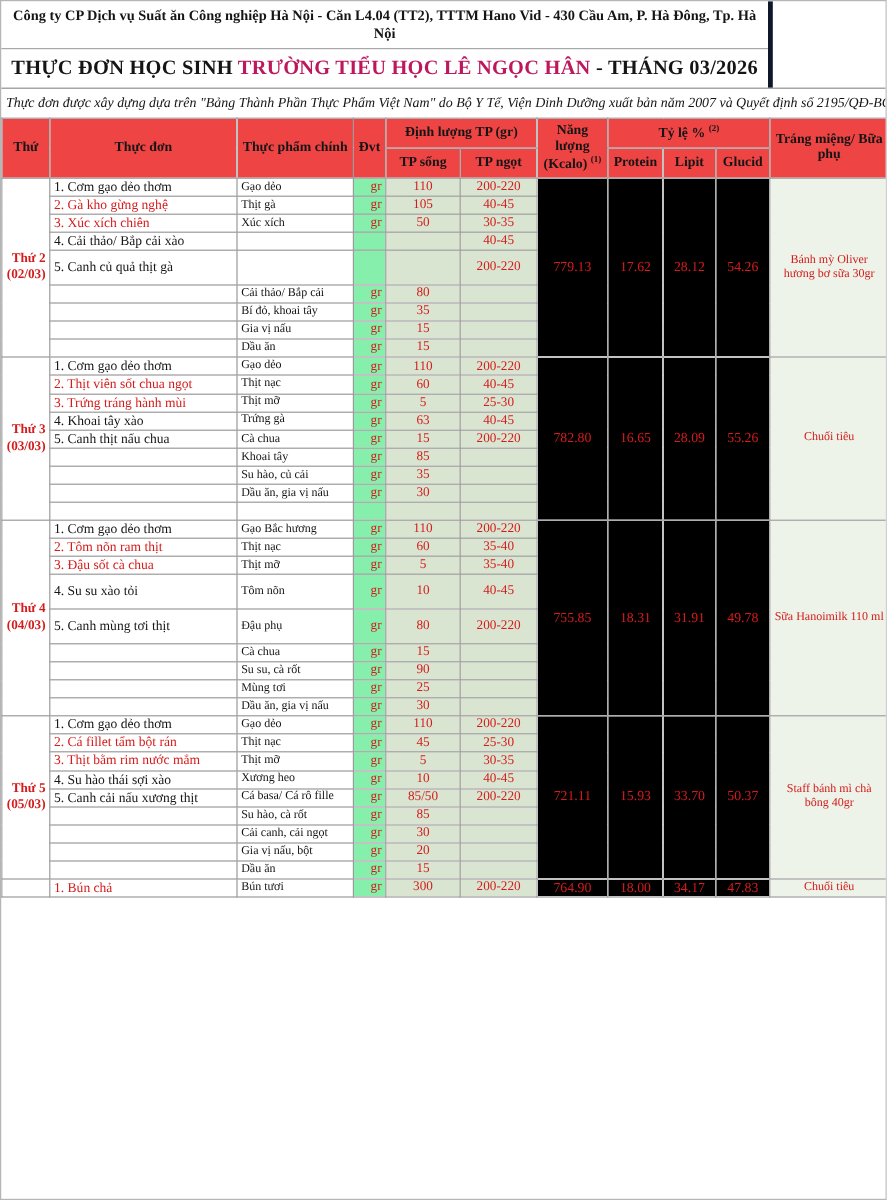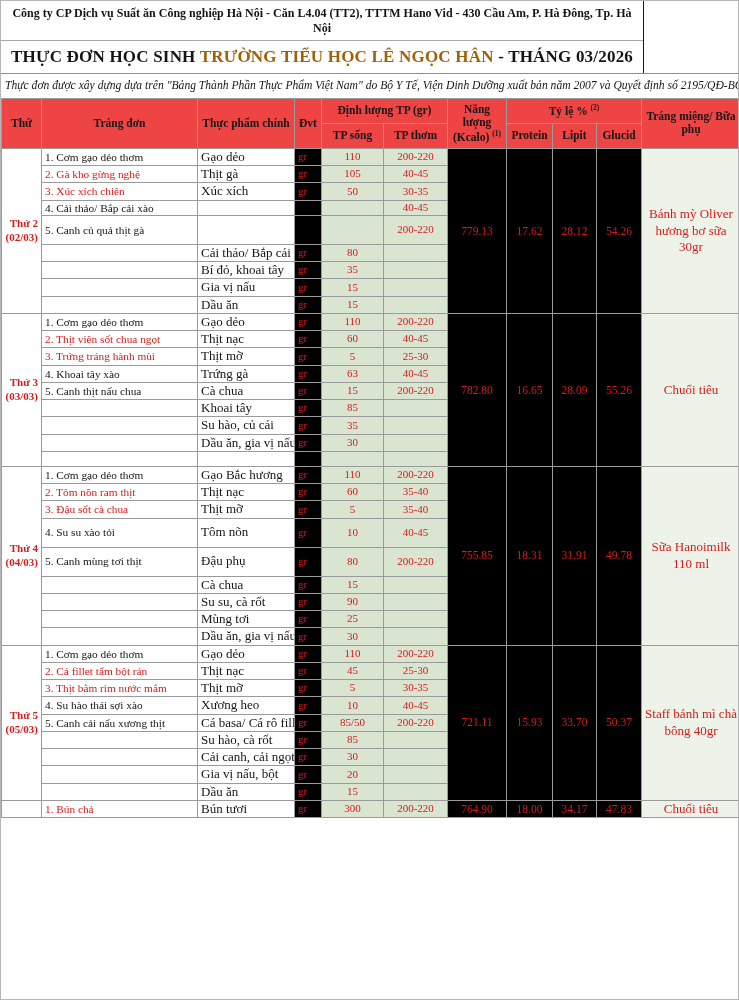--- a/index.html
+++ b/index.html
@@ -1,24 +1,24 @@
 <!DOCTYPE html>
 <html><head>
 <meta charset="utf-8">
 <style>
   html,body{margin:0;padding:0;background:#fff;}
   body{width:739px;font-family:"Liberation Serif", serif;color:#151515;}
   .page{width:739px;height:1000px;box-sizing:border-box;border:1px solid #b5b5b5;overflow:hidden;background:#fff;}
 
   
   .header{display:grid;grid-template-columns:1fr 94px;border-bottom:1px solid #8f8f8f;}
-  .header-left{display:flex;flex-direction:column;border-right:1px solid #0f172a;}
+  .header-left{display:flex;flex-direction:column;border-right:4px solid #0f172a;}
   .company{border-bottom:1px solid #a8a8a8;text-align:center;font-weight:bold;font-size:12px;padding:5px 4px 4px;line-height:1.25;}
   .title-row{text-align:center;font-weight:bold;font-size:17px;padding:6px 2px 6px;letter-spacing:.2px;}
-  .title-school{color:#a16207;}
+  .title-school{color:#be185d;}
   .logo{grid-row:1 / span 2;display:flex;flex-direction:column;align-items:center;justify-content:center;padding:2px 0;}
   .logo-word{font-family:"Liberation Sans", sans-serif;font-weight:bold;font-size:21px;color:#ef9c1f;line-height:1;display:flex;align-items:flex-end;}
   .logo-o{position:relative;width:16px;height:16px;margin:0 1px;display:inline-block;}
   .logo-face{position:absolute;left:0;bottom:0;width:15px;height:15px;background:#7cb83e;border-radius:50%;}
   .logo-face::before{content:"";position:absolute;top:4px;left:3px;width:2.4px;height:2.4px;background:#fff;border-radius:50%;box-shadow:6px 0 0 #fff;}
   .logo-face::after{content:"";position:absolute;top:7px;left:3.5px;width:7px;height:4.5px;border-bottom:1.6px solid #fff;border-radius:50%;}
   .logo-hat{position:absolute;left:1px;top:-9px;transform:rotate(8deg);}
   .logo-tagline{font-family:"Liberation Sans", sans-serif;font-style:italic;color:#8bbf3f;font-size:11.5px;margin-top:1px;letter-spacing:.4px;}
 
   
@@ -27,25 +27,25 @@
   
   table.menu{border-collapse:collapse;table-layout:fixed;width:739px;font-size:11px;}
   table.menu th,table.menu td{border:1px solid #9b9b9b;padding:0 3px;overflow:hidden;box-sizing:border-box;}
   table.menu thead th{font-weight:bold;text-align:center;font-size:11.5px;height:25px;line-height:1.15;background:#ef4444;}
   table.menu thead sup{font-size:7.5px;}
   table.menu tbody td{height:15px;line-height:1.25;}
   table.menu tbody tr.tall td{height:29px;}
   .day-cell{color:#d41c1c;font-weight:bold;text-align:right;font-size:11px;vertical-align:middle;line-height:1.3;}
   .menu-cell{text-align:left;white-space:nowrap;font-size:11.3px;}
   .red-text{color:#d41c1c;}
-  .food-cell{text-align:left;white-space:nowrap;font-size:13px;}
-  .unit-cell{background:#000000;color:#d41c1c;text-align:left;}
+  .food-cell{text-align:left;white-space:nowrap;font-size:10px;}
+  .unit-cell{background:#86efac;color:#d41c1c;text-align:right;}
   .qty-cell{background:#d9e5d1;color:#d41c1c;text-align:center;}
   .sum-cell{background:#000000;color:#d41c1c;text-align:center;vertical-align:middle;font-size:11.5px;}
-  .dessert-cell{background:#edf3e8;color:#d41c1c;text-align:center;vertical-align:middle;font-size:13px;white-space:normal;line-height:1.45;padding:0 8px;}
+  .dessert-cell{background:#edf3e8;color:#d41c1c;text-align:center;vertical-align:middle;font-size:10px;white-space:normal;line-height:1.45;padding:0 8px;}
 </style>
 </head>
 <body>
 
 <div class="page">
 
   <div class="header">
     <div class="header-left">
       <div class="company">Công ty CP Dịch vụ Suất ăn Công nghiệp Hà Nội - Căn L4.04 (TT2), TTTM Hano Vid - 430 Cầu Am, P. Hà Đông, Tp. Hà Nội</div>
       <div class="title-row">
@@ -68,31 +68,31 @@
         <col style="width:64px">
         <col style="width:59px">
         <col style="width:46px">
       <col style="width:44px">
         <col style="width:45px">
         <col style="width:99px">
     </colgroup>
     <thead>
       <tr>
         <th rowspan="2">Thứ</th>
-        <th rowspan="2">Tráng đơn</th>
+        <th rowspan="2">Thực đơn</th>
         <th rowspan="2">Thực phẩm chính</th>
         <th rowspan="2">Đvt</th>
         <th colspan="2">Định lượng TP (gr)</th>
         <th rowspan="2"><span>Năng lượng (Kcalo)</span> <sup>(1)</sup></th>
         <th colspan="3"><span>Tỷ lệ %</span> <sup>(2)</sup></th>
         <th rowspan="2">Tráng miệng/ Bữa phụ</th>
       </tr>
       <tr>
         <th>TP sống</th>
-        <th>TP thơm</th>
+        <th>TP ngọt</th>
         <th>Protein</th>
         <th>Lipit</th>
         <th>Glucid</th>
       </tr>
     </thead>
     <tbody id="menu-body">
         <tr>
           <td class="day-cell" rowspan="9">
             <div>Thứ 2</div>
             <div>(02/03)</div>

